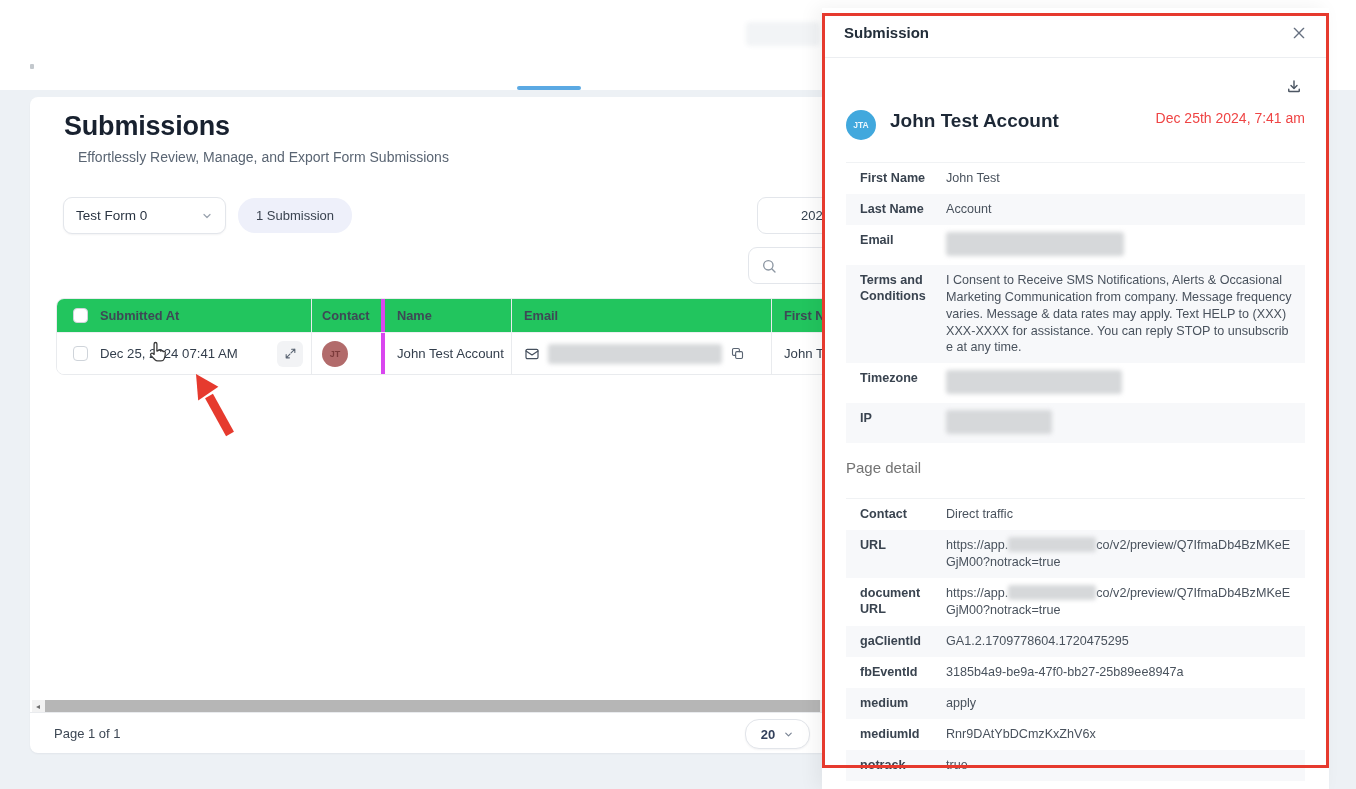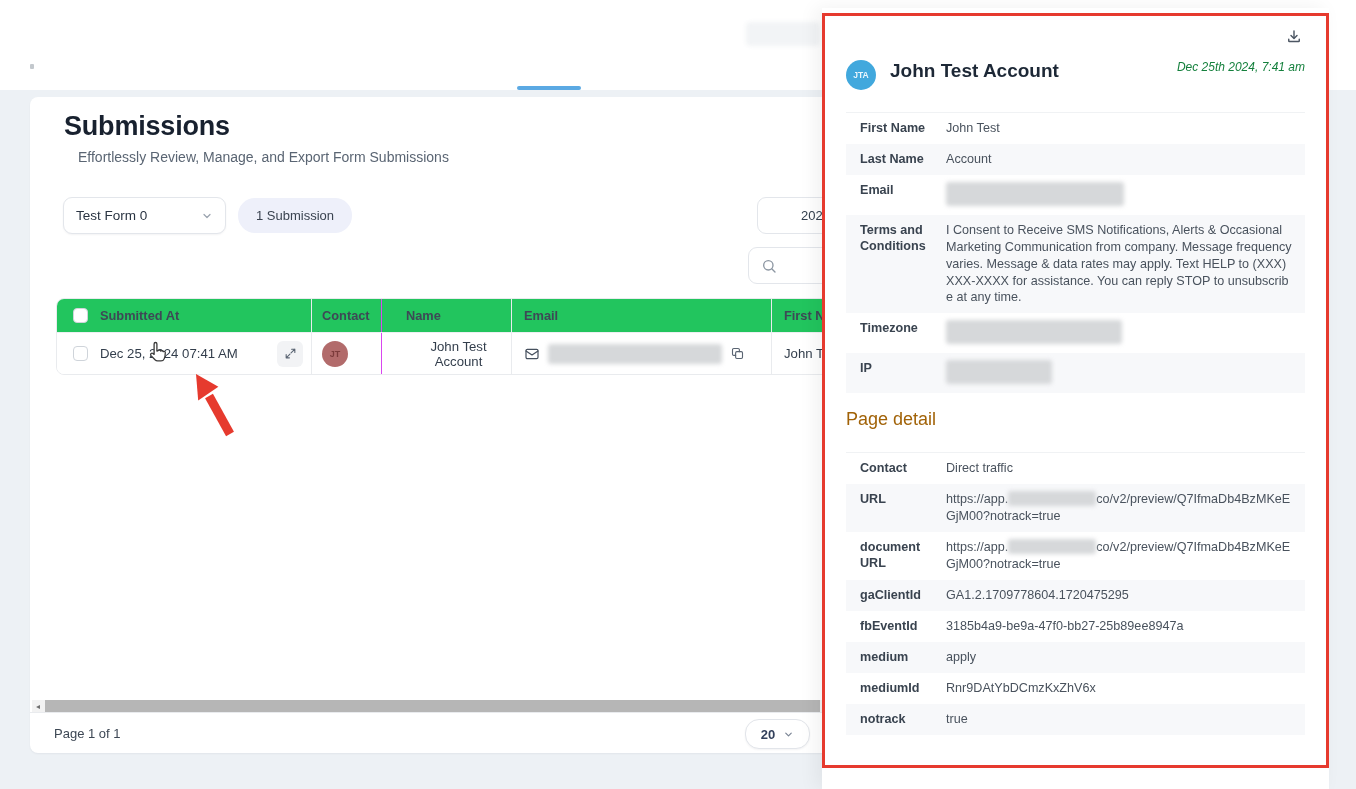--- a/index.html
+++ b/index.html
@@ -7,38 +7,38 @@
   .screen {
     position: relative; width: 1356px; height: 789px; overflow: hidden;
     font-family: "Liberation Sans", sans-serif; background: #ffffff;
   }
   .lower-bg { position:absolute; left:0; top:90px; right:0; bottom:0; background:#edf1f5; }
   .tab-indicator { position:absolute; left:517px; top:86px; width:64px; height:4px; background:#5ba9e3; border-radius:2px; }
   .top-blur-block { position:absolute; left:746px; top:22px; width:74px; height:24px; background:#f2f4f6; filter:blur(2px); border-radius:4px; }
   .tiny-dot { position:absolute; left:30px; top:64px; width:4px; height:5px; background:#b9bec4; border-radius:1px; opacity:.85; }
 
   
-  .main-card { position:absolute; left:30px; top:97px; width:1296px; height:656px; background:#fff; border-radius:8px; box-shadow:0 1px 2px rgba(16,24,40,.05);text-align:center; }
+  .main-card { position:absolute; left:30px; top:97px; width:1296px; height:656px; background:#fff; border-radius:8px; box-shadow:0 1px 2px rgba(16,24,40,.05); }
   .page-title { position:absolute; left:34px; top:14px; font-size:27px; font-weight:bold; color:#18212f; letter-spacing:-.2px; }
   .page-subtitle { position:absolute; left:48px; top:52px; font-size:14px; color:#5a6573; }
 
   .form-select { position:absolute; left:33px; top:100px; width:163px; height:37px; background:#fff; border:1px solid #e3e6eb; border-radius:9px; box-shadow:0 1px 2px rgba(16,24,40,.05); display:flex; align-items:center; padding:0 12px; font-size:13.5px; color:#2a3442; cursor:pointer; }
   .form-select .chev { margin-left:auto; color:#9aa3ae; }
   .count-badge { position:absolute; left:208px; top:101px; height:35px; line-height:35px; padding:0 18px; border-radius:17px; background:#eef0fa; font-size:13px; color:#3a4350; }
 
   .date-input { position:absolute; left:727px; top:100px; width:160px; height:37px; background:#fff; border:1px solid #e3e6eb; border-radius:9px; font-size:13px; color:#33404e; display:flex; align-items:center; padding-left:43px; }
   .search-box { position:absolute; left:718px; top:150px; width:170px; height:37px; background:#fff; border:1px solid #e3e6eb; border-radius:9px; display:flex; align-items:center; padding:0 12px; color:#8b95a1; }
 
   
   .sub-table { position:absolute; left:26px; top:201px; width:1244px; border:1px solid #e9ebee; border-radius:8px; overflow:hidden; background:#fff; }
   .t-head { display:flex; height:33px; background:#22c55e; align-items:center; font-size:12.8px; font-weight:bold; color:#3e4856; }
   .t-row  { display:flex; height:42px; background:#fff; border-top:1px solid #edeff2; align-items:center; font-size:13.2px; color:#333e4c; cursor:pointer; }
   .c1 { width:254px; display:flex; align-items:center; padding-left:16px; height:100%; }
   .c2 { width:70px;  display:flex; align-items:center; padding-left:10px; border-left:1px solid #e9ebee; height:100%; }
-  .c3 { width:130px; display:flex; align-items:center; padding-left:24px; border-left:1px solid #d946ef; height:100%; }
+  .c3 { width:130px; display:flex; align-items:center; padding-left:12px; border-left:4px solid #d946ef; height:100%; }
   .c4 { width:260px; display:flex; align-items:center; padding-left:12px; border-left:1px solid #e9ebee; height:100%; gap:8px; }
   .c5 { flex:1; display:flex; align-items:center; padding-left:12px; border-left:1px solid #e9ebee; height:100%; }
   .checkbox { width:15px; height:15px; border:1.5px solid #cfd4da; border-radius:4px; background:#fff; margin-right:12px; flex:none; cursor:pointer; }
   .expand-btn { margin-left:auto; margin-right:8px; width:26px; height:26px; border-radius:6px; background:#f2f3f5; display:flex; align-items:center; justify-content:center; color:#5a6472; cursor:pointer; }
   .avatar-sm { width:26px; height:26px; border-radius:50%; background:#b26b6b; color:#7c3b3b; font-size:9px; font-weight:bold; display:flex; align-items:center; justify-content:center; }
   .blur-chip { display:inline-block; background:#d6d8da; border-radius:3px; filter:blur(2px); vertical-align:middle; }
   .icon-btn { cursor:pointer; display:inline-flex; }
 
   
   .h-scroll { position:absolute; left:2px; top:603px; width:790px; height:13px; background:#f2f2f2; }
@@ -51,28 +51,28 @@
   
   .drawer { position:absolute; left:822px; top:8px; width:507px; height:781px; background:#fff; box-shadow:-6px 0 18px rgba(0,0,0,.06); z-index:10; }
   .drawer-head { height:50px; border-bottom:1px solid #eceef1; display:flex; align-items:center; padding:0 22px; }
   .drawer-title { font-size:15px; font-weight:bold; color:#232e3a; }
   .close-btn { margin-left:auto; color:#667080; cursor:pointer; display:flex; }
   .drawer-body { padding:0 24px; }
   .dl-row { display:flex; justify-content:flex-end; padding:20px 2px 0 0; color:#4c5663; }
   .profile { display:flex; align-items:flex-start; margin-top:14px; }
   .avatar-lg { width:30px; height:30px; border-radius:50%; background:#41a8dd; color:#eaf6fd; font-size:8.5px; font-weight:bold; display:flex; align-items:center; justify-content:center; flex:none; }
   .profile-name { margin-left:14px; font-size:19px; font-weight:bold; color:#1d2836; }
-  .profile-date { margin-left:auto; font-size:12px; color:#15803d;font-style:italic; }
+  .profile-date { margin-left:auto; font-size:14px; color:#ef4444; }
   .kv-table { margin-top:22px; border-top:1px solid #f0f2f4; }
   .kv-row { display:flex; min-height:31px; padding:7px 0; align-items:flex-start; font-size:12.6px; }
   .kv-row:nth-child(even) { background:#f7f8fa; }
   .kv-label { width:100px; padding-left:14px; font-weight:bold; color:#39434f; line-height:1.3; flex:none; padding-right:6px; }
   .kv-value { flex:1; padding-right:12px; color:#49525d; line-height:1.34; overflow-wrap:anywhere; word-break:break-all; }
   .kv-value .blur-chip { height:15px; vertical-align:text-bottom; }
-  .section-label { margin:16px 0 6px 0; font-size:18px; color:#a16207; }
+  .section-label { margin:16px 0 6px 0; font-size:15px; color:#737373; }
 
   
   .red-rect { position:absolute; left:822px; top:13px; width:507px; height:755px; border:3px solid #e63a2e; z-index:40; pointer-events:none; }
   .red-arrow { position:absolute; left:186px; top:366px; z-index:45; pointer-events:none; }
   .cursor-hand { position:absolute; left:146px; top:340px; z-index:46; pointer-events:none; }
   svg { display:block; }
 </style>
 </head>
 <body>
 
@@ -176,20 +176,28 @@
         <span class="chev">
           <svg width="11" height="11" viewBox="0 0 24 24" fill="none" stroke="currentColor" stroke-width="2.6" stroke-linecap="round" stroke-linejoin="round">
               <path d="M6 9l6 6 6-6"></path>
             </svg>
         </span>
       </span>
     </div>
   </div>
 
   <div class="drawer">
+    <div class="drawer-head">
+      <span class="drawer-title">Submission</span>
+      <span class="close-btn">
+        <svg width="16" height="16" viewBox="0 0 24 24" fill="none" stroke="currentColor" stroke-width="2" stroke-linecap="round">
+            <path d="M5 5l14 14M19 5L5 19"></path>
+          </svg>
+      </span>
+    </div>
     <div class="drawer-body">
       <div class="dl-row">
         <span class="icon-btn">
           <svg width="18" height="18" viewBox="0 0 24 24" fill="none" stroke="currentColor" stroke-width="1.9" stroke-linecap="round" stroke-linejoin="round">
               <path d="M12 4v9"></path>
               <path d="M8 10l4 4 4-4"></path>
               <path d="M5 15v2.2c0 .5.4.8.9.8h12.2c.5 0 .9-.3.9-.8V15"></path>
             </svg>
         </span>
       </div>

